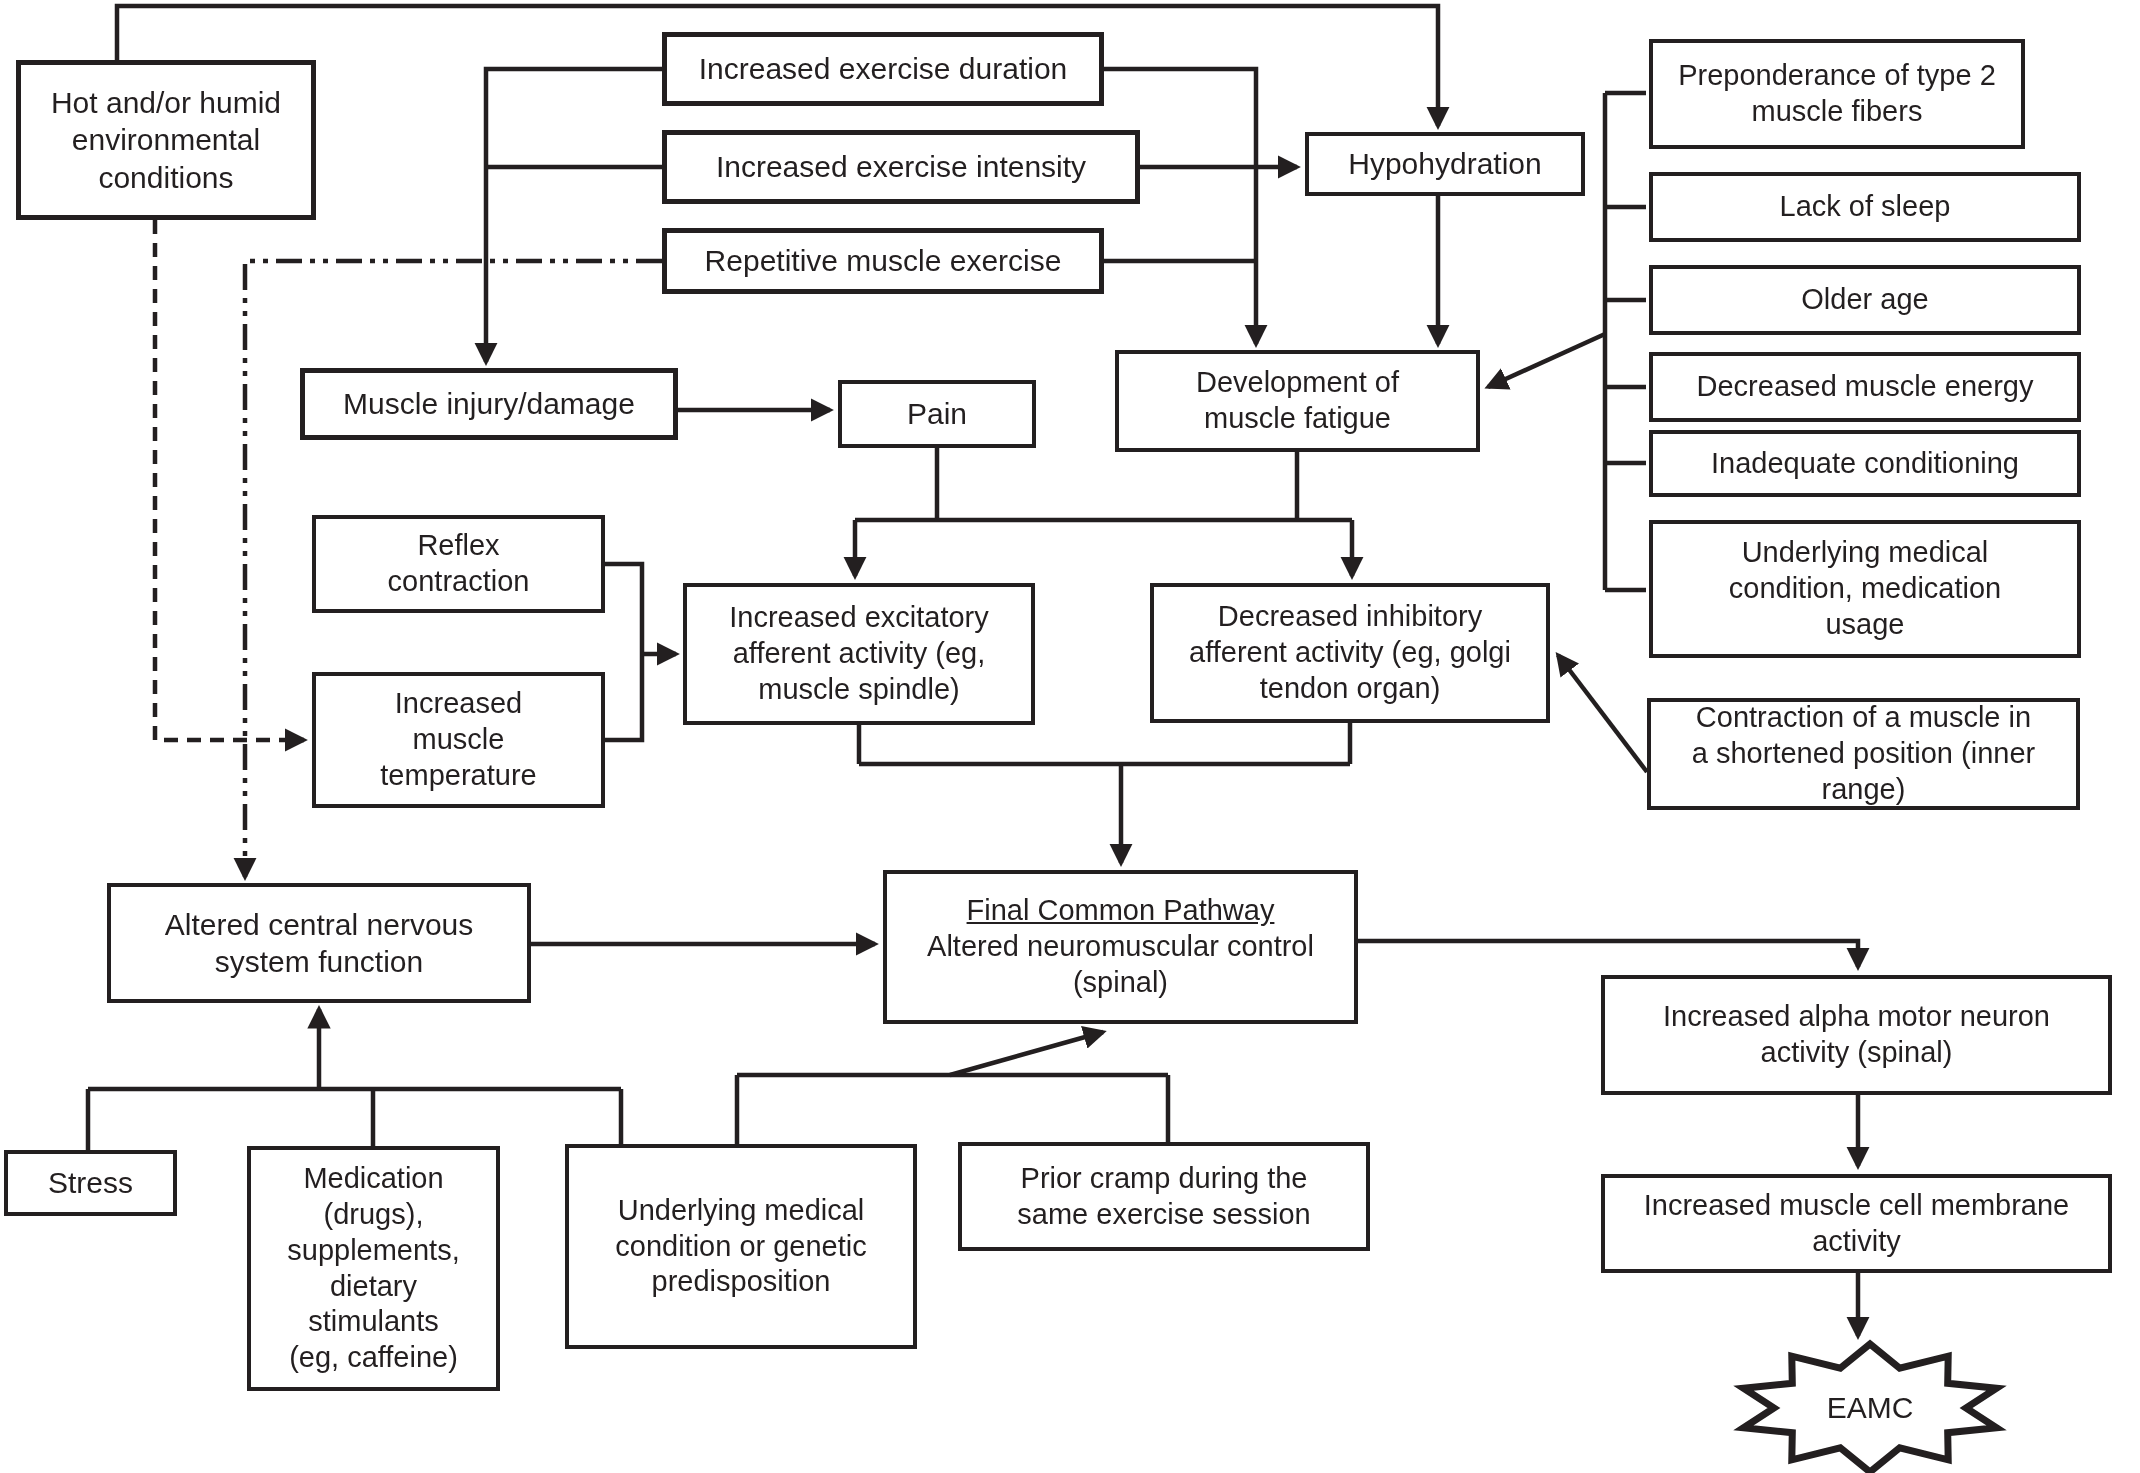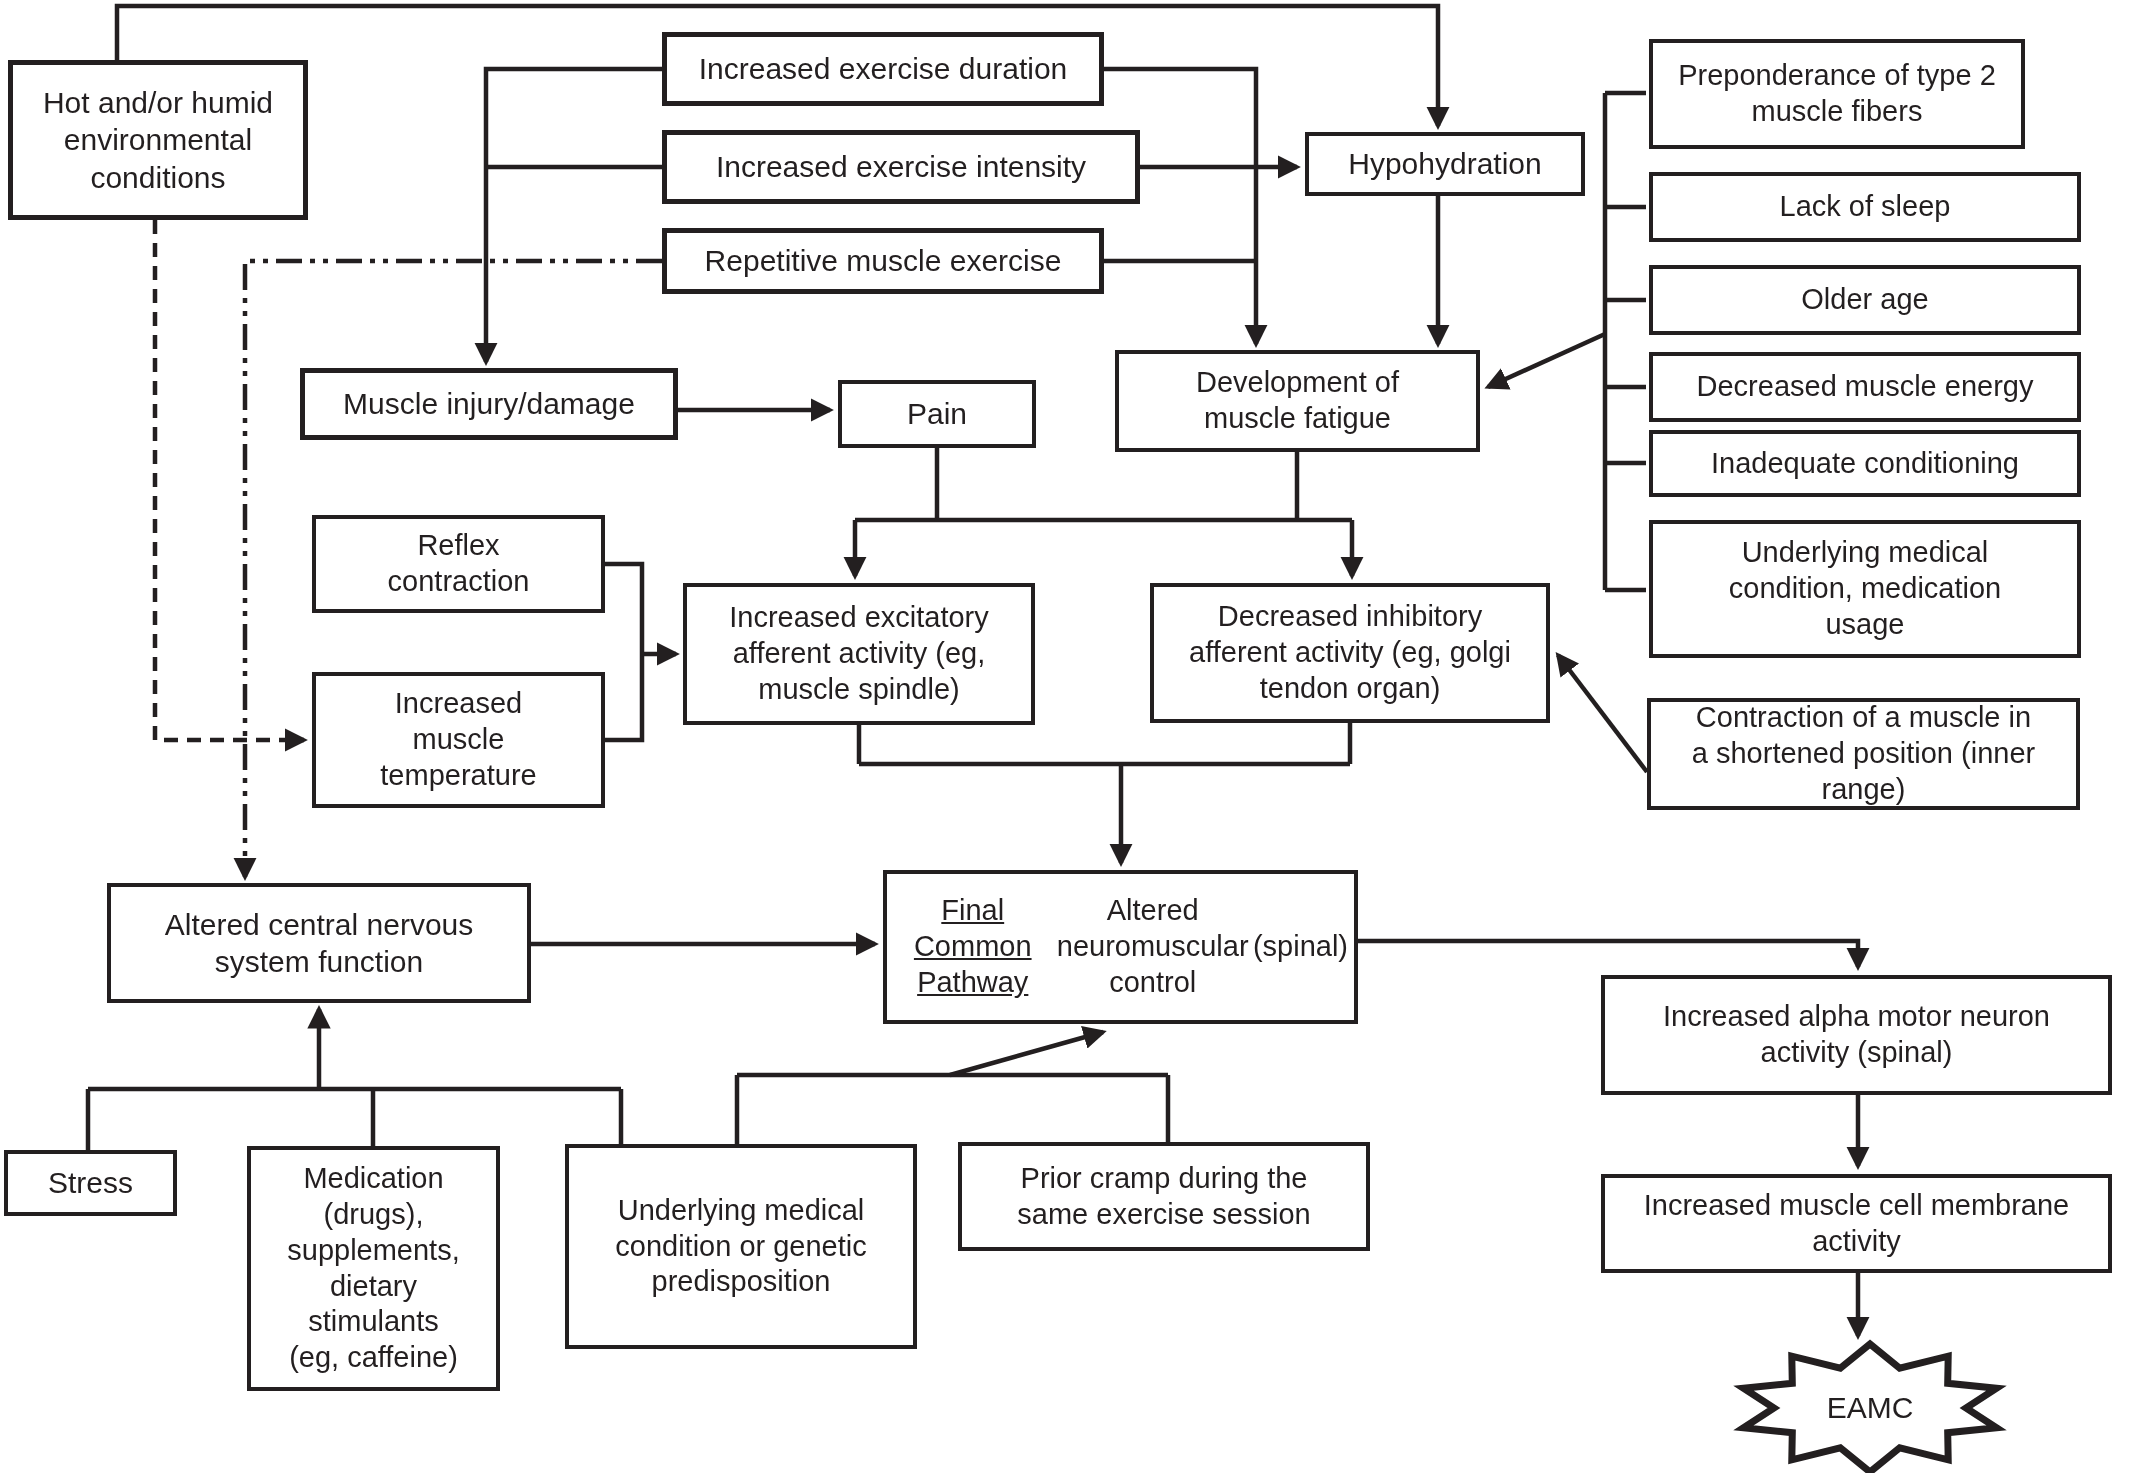--- a/index.html
+++ b/index.html
@@ -4,21 +4,21 @@
 <style>
   html,body{margin:0;padding:0;background:#ffffff;}
   #stage{position:relative;width:2140px;height:1473px;background:#ffffff;
          font-family:"Liberation Sans", sans-serif;color:#231f20;}
   #wires{position:absolute;left:0;top:0;width:2140px;height:1473px;}
   .node{position:absolute;box-sizing:border-box;background:#ffffff;
         border:5px solid #231f20;display:flex;align-items:center;justify-content:center;
         text-align:center;font-size:28px;line-height:1.24;white-space:pre-line;
         padding:2px 6px;}
   .node.thin{border-width:4px;}
-  .fcp-stack{display:flex;flex-direction:row;align-items:center;}
+  .fcp-stack{display:flex;flex-direction:column;align-items:center;}
   .fcp-title{text-decoration:underline;}
   .star-label{position:absolute;left:1774px;top:1376px;width:192px;height:64px;
         display:flex;align-items:center;justify-content:center;font-size:30px;}
   svg line, svg polyline{stroke:#231f20;stroke-width:4.5;fill:none;}
   svg polygon{fill:#ffffff;stroke:#231f20;stroke-width:7;stroke-linejoin:miter;}
   .dashed{stroke-dasharray:14 9;}
   .dashdot{stroke-dasharray:26 8 5 8 5 8;}
 </style>
 </head>
 <body>
@@ -91,21 +91,21 @@
     <line x1="621" y1="1089" x2="621" y2="1144"></line>
 
     <line x1="737" y1="1075" x2="1168" y2="1075"></line>
     <line x1="737" y1="1075" x2="737" y2="1144"></line>
     <line x1="1168" y1="1075" x2="1168" y2="1142"></line>
     <line x1="950" y1="1075" x2="1103" y2="1032" marker-end="url(#arrow)"></line>
 
     <polygon points="1870,1344 1899.7,1368.1 1948.2,1356.2 1947.7,1383.3 1996.5,1388.2 1966,1408 1996.5,1427.8 1947.7,1432.7 1948.2,1459.8 1899.7,1447.9 1870,1472 1840.3,1447.9 1791.8,1459.8 1792.3,1432.7 1743.5,1427.8 1774,1408 1743.5,1388.2 1792.3,1383.3 1791.8,1356.2 1840.3,1368.1"></polygon>
   </svg>
 
-  <div class="node" style="left:8px;top:60px;width:300px;height:160px;font-size:30px;">Hot and/or humid
+  <div class="node" style="left:16px;top:60px;width:300px;height:160px;font-size:30px;">Hot and/or humid
 environmental
 conditions</div>
 
   <div class="node" style="left:662px;top:32px;width:442px;height:74px;font-size:30px;">Increased exercise duration</div>
   <div class="node" style="left:662px;top:130px;width:478px;height:74px;font-size:30px;">Increased exercise intensity</div>
   <div class="node" style="left:662px;top:228px;width:442px;height:66px;font-size:30px;">Repetitive muscle exercise</div>
 
   <div class="node thin" style="left:1305px;top:132px;width:280px;height:64px;font-size:30px;">Hypohydration</div>
 
   <div class="node" style="left:300px;top:368px;width:378px;height:72px;font-size:30px;">Muscle injury/damage</div>

